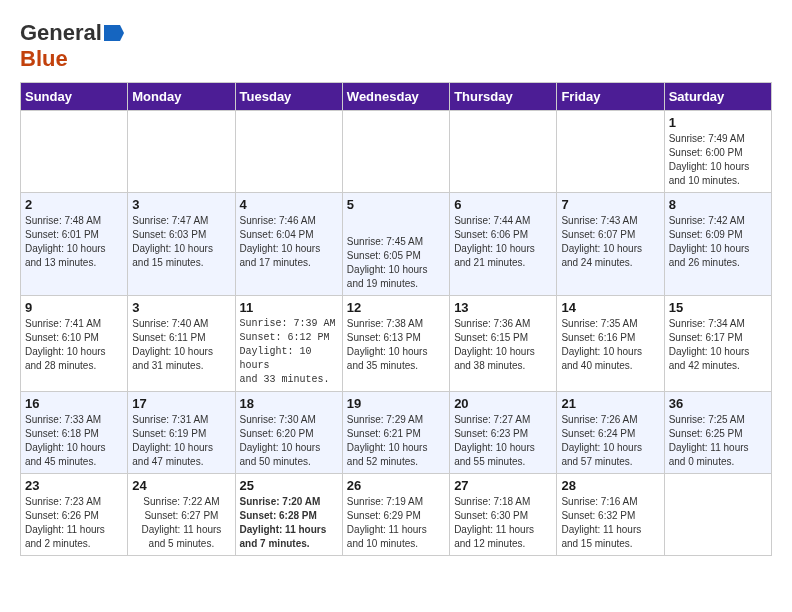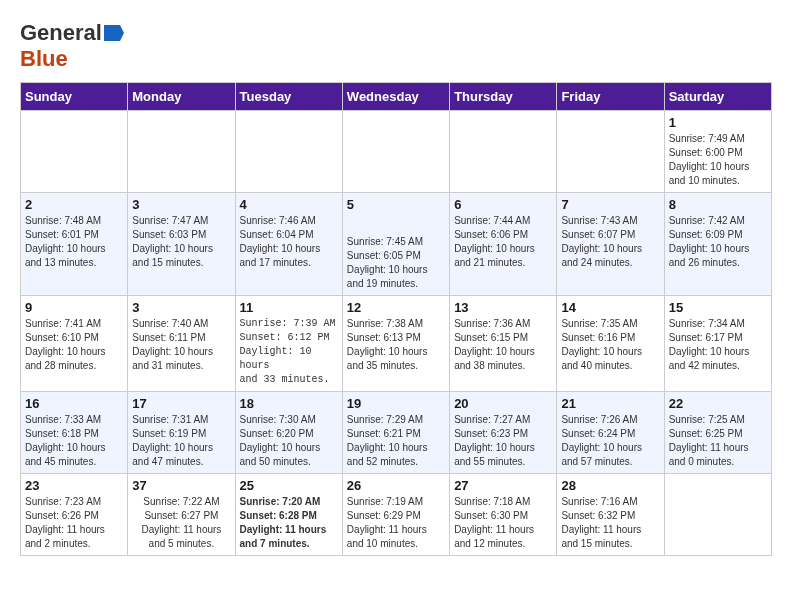--- a/index.html
+++ b/index.html
@@ -207,37 +207,37 @@
 and 55 minutes.</div>
           </td>
           <td>
             <span class="day-num">21</span>
             <div class="day-info" style="white-space: pre-line;">Sunrise: 7:26 AM
 Sunset: 6:24 PM
 Daylight: 10 hours
 and 57 minutes.</div>
           </td>
           <td>
-            <span class="day-num">22</span>
+            <span class="day-num">36</span>
             <div class="day-info" style="white-space: pre-line;">Sunrise: 7:25 AM
 Sunset: 6:25 PM
 Daylight: 11 hours
 and 0 minutes.</div>
           </td>
         </tr>
         <tr>
           <td>
             <span class="day-num">23</span>
             <div class="day-info" style="white-space: pre-line;">Sunrise: 7:23 AM
 Sunset: 6:26 PM
 Daylight: 11 hours
 and 2 minutes.</div>
           </td>
           <td>
-            <span class="day-num">37</span>
+            <span class="day-num">24</span>
             <div class="day-info" style="white-space: pre-line; text-align: center;">Sunrise: 7:22 AM
 Sunset: 6:27 PM
 Daylight: 11 hours
 and 5 minutes.</div>
           </td>
           <td>
             <span class="day-num">25</span>
             <div class="day-info" style="white-space: pre-line; font-weight: bold;">Sunrise: 7:20 AM
 Sunset: 6:28 PM
 Daylight: 11 hours

